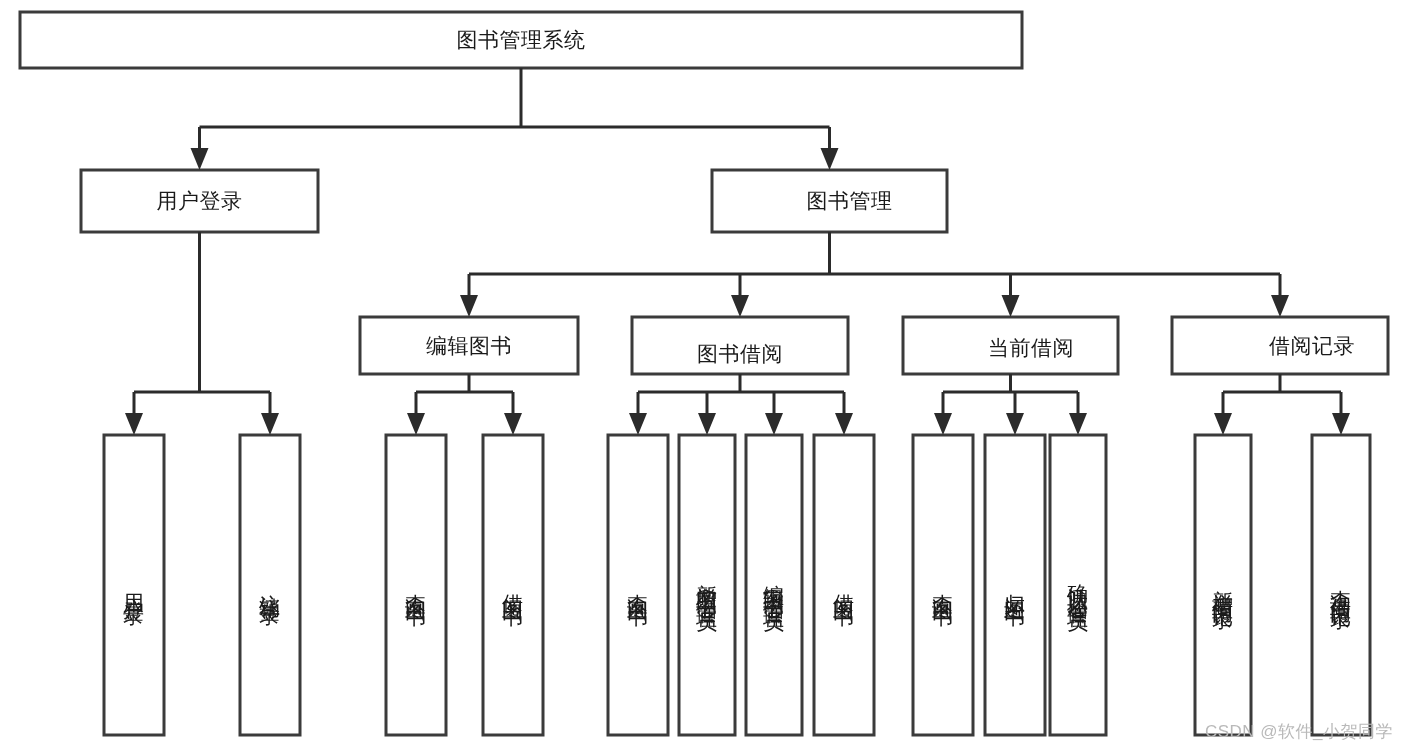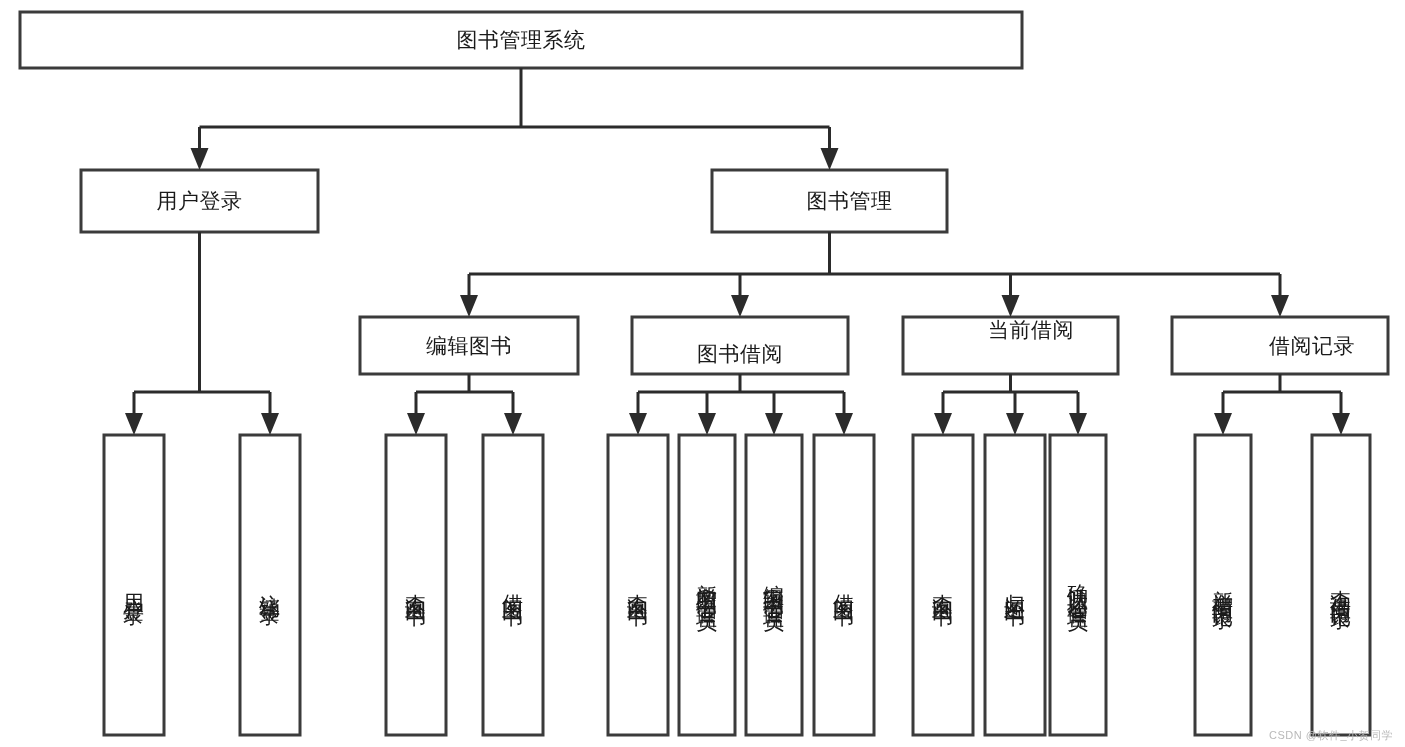--- a/index.html
+++ b/index.html
@@ -64,21 +64,21 @@
     letter-spacing: 4px;
     line-height: 1.0;
     white-space: nowrap;
     align-items: center;
     justify-content: center;
   }
   .watermark {
     position: absolute;
     right: 12px;
     bottom: 4px;
-    font-size: 11px;
+    font-size: 17px;
     color: #b9b9b9;
     font-family: "Liberation Sans", "DejaVu Sans", sans-serif;
     letter-spacing: 0.5px;
     user-select: none;
   }
 </style>
 </head>
 <body>
 
 <div id="diagram-root">
@@ -155,21 +155,21 @@
       <polygon points="1214,413 1232,413 1223,435" class="arrow-head"></polygon>
       <line x1="1341" y1="392" x2="1341" y2="413" class="conn"></line>
       <polygon points="1332,413 1350,413 1341,435" class="arrow-head"></polygon>
     </svg>
   <div id="label-layer">
       <div class="node-label horiz" style="left: 20px; top: 12px; width: 1002px; height: 56px;">图书管理系统</div>
       <div class="node-label horiz" style="left: 81px; top: 170px; width: 237px; height: 62px;">用户登录</div>
       <div class="node-label horiz" style="left: 712px; top: 170px; width: 235px; height: 62px; margin-left: 20px;">图书管理</div>
       <div class="node-label horiz" style="left: 360px; top: 317px; width: 218px; height: 57px;">编辑图书</div>
       <div class="node-label horiz" style="left: 632px; top: 317px; width: 216px; height: 73px;">图书借阅</div>
-      <div class="node-label horiz" style="left: 903px; top: 301px; width: 256px; height: 57px;">当前借阅</div>
+      <div class="node-label horiz" style="left: 903px; top: 319px; width: 256px; height: 57px;">当前借阅</div>
       <div class="node-label horiz" style="left: 1172px; top: 317px; width: 216px; height: 57px; margin-left: 32px;">借阅记录</div>
       <div class="node-label vert" style="left: 104px; top: 435px; width: 60px; height: 300px;">用户登录</div>
       <div class="node-label vert" style="left: 240px; top: 435px; width: 60px; height: 300px;">注销登录</div>
       <div class="node-label vert" style="left: 386px; top: 435px; width: 60px; height: 300px;">查询图书</div>
       <div class="node-label vert" style="left: 483px; top: 435px; width: 60px; height: 300px;">借阅图书</div>
       <div class="node-label vert" style="left: 608px; top: 435px; width: 60px; height: 300px;">查询图书</div>
       <div class="node-label vert" style="left: 679px; top: 435px; width: 56px; height: 300px;">新增图书（管理员）</div>
       <div class="node-label vert" style="left: 746px; top: 435px; width: 56px; height: 300px;">编辑图书（管理员）</div>
       <div class="node-label vert" style="left: 814px; top: 435px; width: 60px; height: 300px;">借阅图书</div>
       <div class="node-label vert" style="left: 913px; top: 435px; width: 60px; height: 300px;">查询图书</div>

